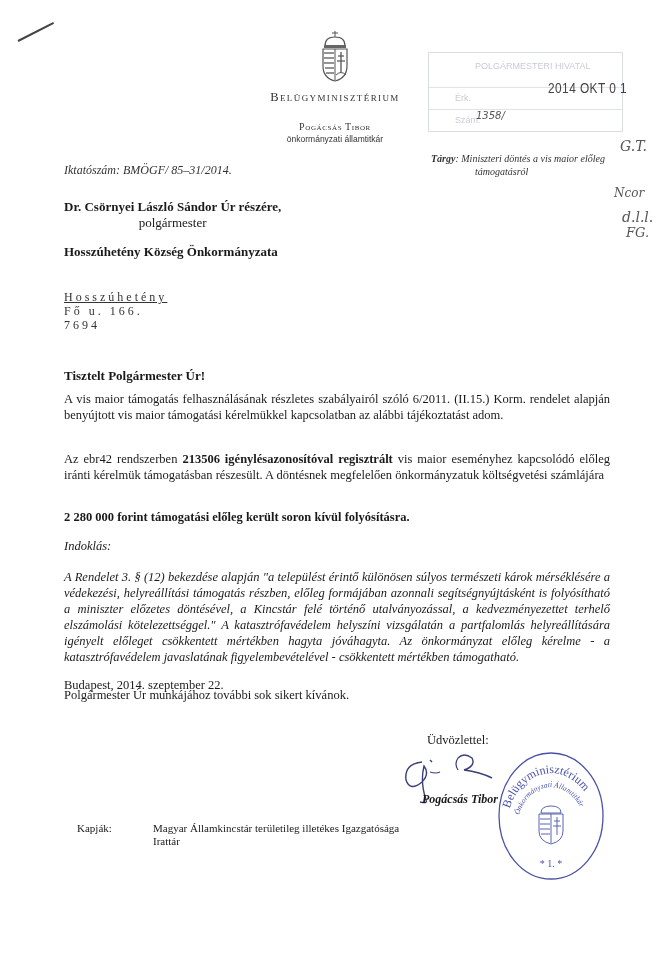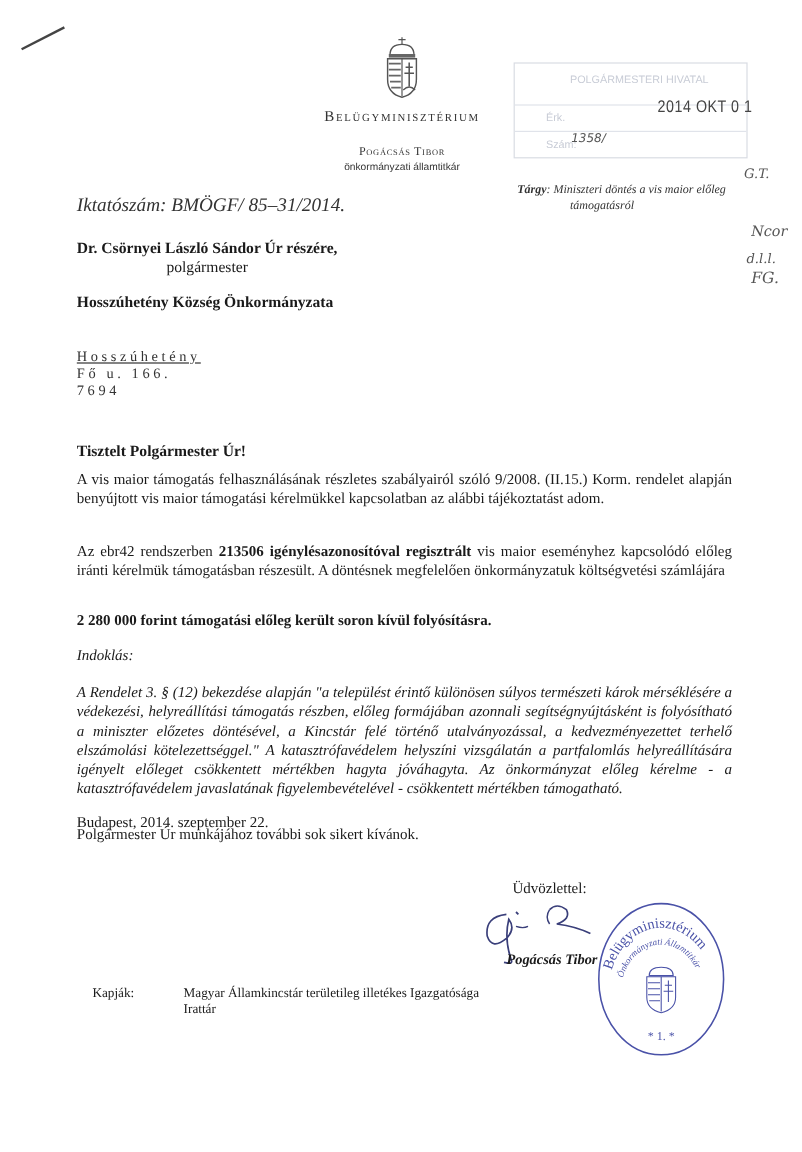--- a/index.html
+++ b/index.html
@@ -9,22 +9,22 @@
   .pen-mark { left:18px; top:40px; width:40px; height:2px; background:#444; transform:rotate(-27deg); transform-origin:left center; }
   .crest { left:318px; top:30px; width:34px; height:52px; }
   .ministry { left:200px; top:90px; width:270px; text-align:center; font-size:12.5px; letter-spacing:1.4px; font-variant:small-caps; color:#333; }
   .official { left:200px; top:121px; width:270px; text-align:center; font-size:10px; letter-spacing:0.6px; font-variant:small-caps; color:#333; }
   .official-title { left:200px; top:134px; width:270px; text-align:center; font-family:"Liberation Sans", sans-serif; font-size:8.5px; color:#333; }
   .stamp-box { left:428px; top:52px; width:193px; height:78px; border:1px solid #d9dce3; }
   .stamp-row { position:absolute; left:0; width:193px; border-top:1px solid #e0e3ea; }
   .stamp-faint { font-family:"Liberation Sans", sans-serif; font-size:9px; color:#c8ccd6; position:absolute;padding-left:20px; }
   .stamp-date { left:548px; top:80px; font-family:"Liberation Sans", sans-serif; font-size:14px; color:#444; letter-spacing:0.5px; transform:scaleX(0.85); transform-origin:left; }
   .stamp-num { left:476px; top:110px; font-family:"DejaVu Sans", sans-serif; font-style:italic; font-size:10px; color:#555; }
-  .hand { font-family:"DejaVu Serif", serif; font-style:italic; color:#555; font-size:11px; }
-  .ref { left:64px; top:163px; font-size:16px; font-style:italic; color:#333; }
+  .hand { font-family:"DejaVu Serif", serif; font-style:italic; color:#555; font-size:14px; }
+  .ref { left:64px; top:163px; font-size:12px; font-style:italic; color:#333; }
   .subject { left:431px; top:152px; width:200px; font-size:10px; font-style:italic; color:#333; line-height:13px; }
   .subject b { font-weight:bold; }
   .subject .indent { display:block; padding-left:44px; }
   .recipient { left:64px; top:199px; font-size:13px; line-height:16px;text-align:center; }
   .recipient b { font-weight:bold; }
   .org { left:64px; top:244px; font-size:13px; font-weight:bold; }
   .addr { left:64px; top:290px; font-size:12px; letter-spacing:3px; line-height:14px; color:#333; }
   .addr .u { text-decoration:underline; }
   .greet { left:64px; top:368px; font-size:13px; font-weight:bold; }
   .para { left:64px; width:546px; font-size:12.5px; line-height:16px; text-align:justify; }
@@ -75,21 +75,21 @@
   <span class="stamp-faint" style="left:26px;top:8px;">POLGÁRMESTERI HIVATAL</span>
   <div class="stamp-row" style="top:34px;"></div>
   <span class="stamp-faint" style="left:6px;top:40px;">Érk.</span>
   <div class="stamp-row" style="top:56px;"></div>
   <span class="stamp-faint" style="left:6px;top:62px;">Szám:</span>
 </div>
 <div class="abs stamp-date">2014 OKT 0 1</div>
 <div class="abs stamp-num">1358/</div>
 
 <div class="abs hand" style="left:620px;top:138px;">G.T.</div>
-<div class="abs hand" style="left:614px;top:186px;font-size:12px;margin-left:12px;">Ncor</div>
+<div class="abs hand" style="left:614px;top:186px;font-size:12px;">Ncor</div>
 <div class="abs hand" style="left:622px;top:209px;">d.l.l.</div>
 <div class="abs hand" style="left:626px;top:225px;font-size:13px;">FG.</div>
 
 <div class="abs ref">Iktatószám: BMÖGF/ 85–31/2014.</div>
 <div class="abs subject">
   <b>Tárgy</b><span>: Miniszteri döntés a vis maior előleg</span>
   <span class="indent">támogatásról</span>
 </div>
 
 <div class="abs recipient">
@@ -98,21 +98,21 @@
 </div>
 <div class="abs org">Hosszúhetény Község Önkormányzata</div>
 <div class="abs addr">
   <span class="u">Hosszúhetény</span><br>
   <span>Fő u. 166.</span><br>
   <span>7694</span>
 </div>
 
 <div class="abs greet">Tisztelt Polgármester Úr!</div>
 
-<div class="abs para p1">A vis maior támogatás felhasználásának részletes szabályairól szóló 9/2008. (II.15.) Korm. rendelet alapján benyújtott vis maior támogatási kérelmükkel kapcsolatban az alábbi tájékoztatást adom.</div>
+<div class="abs para p1">A vis maior támogatás felhasználásának részletes szabályairól szóló 6/2011. (II.15.) Korm. rendelet alapján benyújtott vis maior támogatási kérelmükkel kapcsolatban az alábbi tájékoztatást adom.</div>
 <div class="abs para p2"><span>Az ebr42 rendszerben </span><b>213506 igénylésazonosítóval regisztrált</b><span> vis maior eseményhez kapcsolódó előleg iránti kérelmük támogatásban részesült. A döntésnek megfelelően önkormányzatuk költségvetési számlájára</span></div>
 <div class="abs amount">2 280 000 forint támogatási előleg került soron kívül folyósításra.</div>
 <div class="abs reason-label">Indoklás:</div>
 <div class="abs para p3">A Rendelet 3. § (12) bekezdése alapján "a települést érintő különösen súlyos természeti károk mérséklésére a védekezési, helyreállítási támogatás részben, előleg formájában azonnali segítségnyújtásként is folyósítható a miniszter előzetes döntésével, a Kincstár felé történő utalványozással, a kedvezményezettet terhelő elszámolási kötelezettséggel." A katasztrófavédelem helyszíni vizsgálatán a partfalomlás helyreállítására igényelt előleget csökkentett mértékben hagyta jóváhagyta. Az önkormányzat előleg kérelme - a katasztrófavédelem javaslatának figyelembevételével - csökkentett mértékben támogatható.</div>
 <div class="abs para p4">Polgármester Úr munkájához további sok sikert kívánok.</div>
 
 <div class="abs date">Budapest, 2014. szeptember 22.</div>
 <div class="abs closing">Üdvözlettel:</div>
 
 <svg class="abs sig" viewBox="0 0 110 54">

